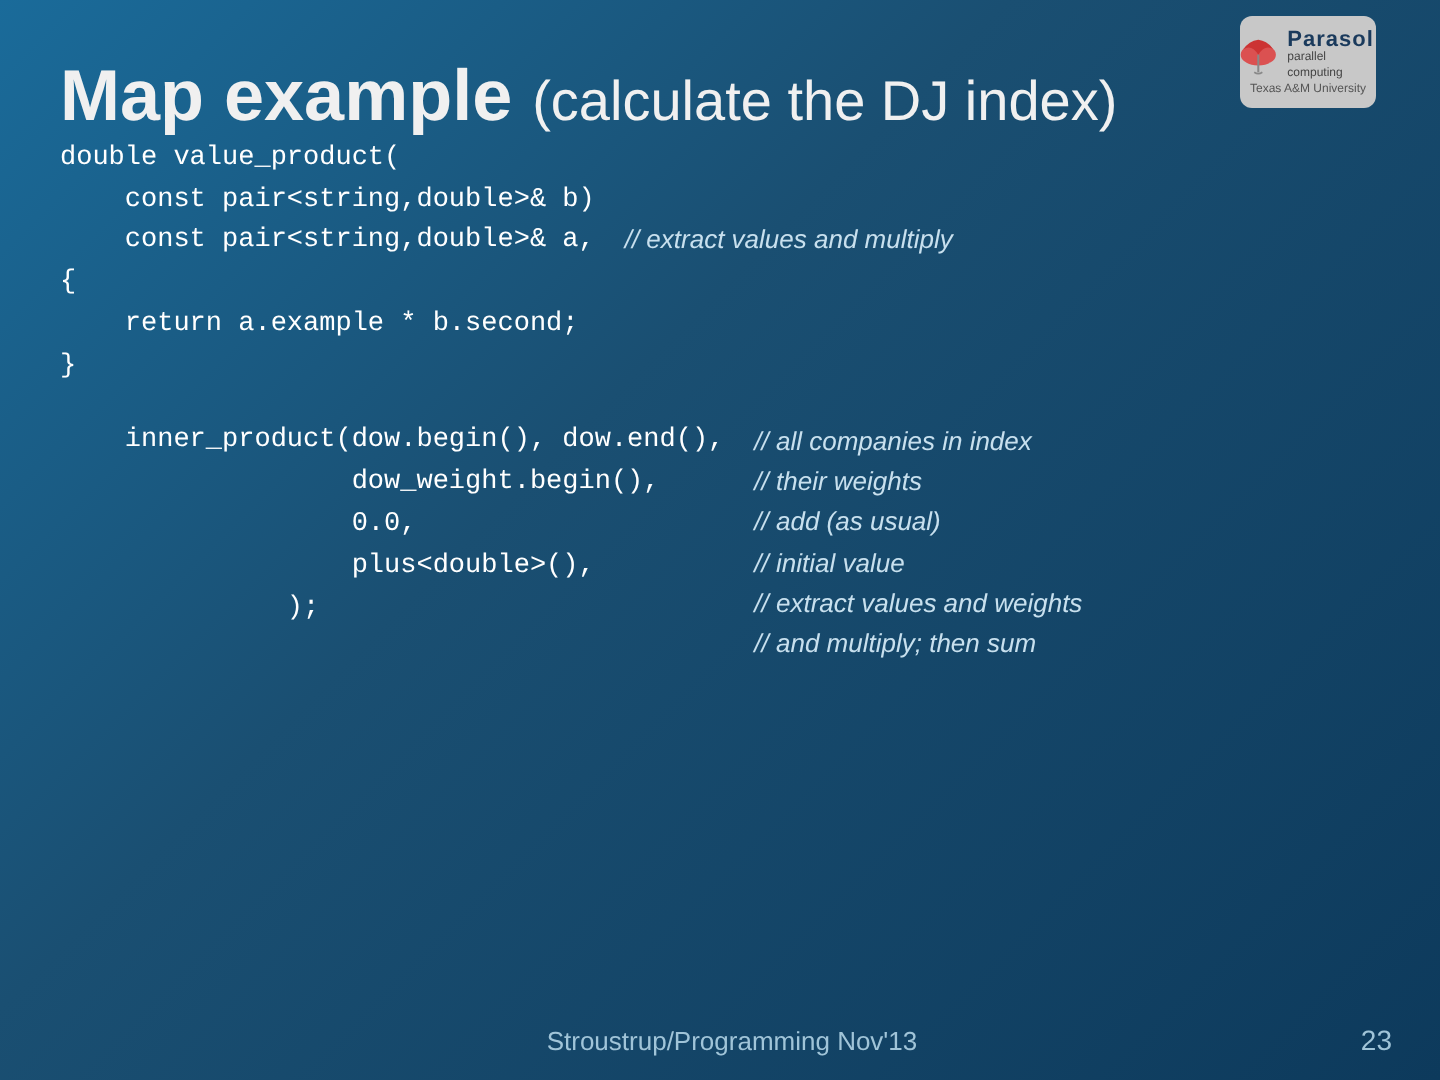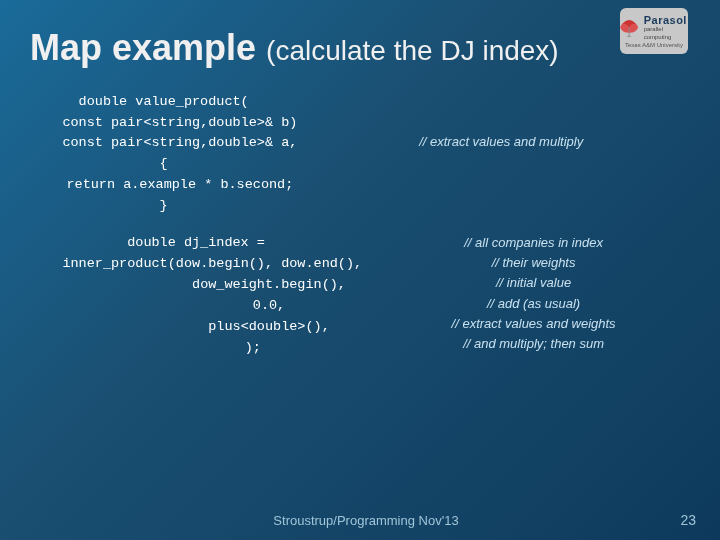--- a/index.html
+++ b/index.html
@@ -74,21 +74,21 @@
     .logo-uni {
       font-size: 6px;
       color: #555;
       text-align: center;
       margin-top: 1px;
     }
 
     
     .title {
       margin-top: 8px;
-      margin-bottom: 24px;
+      margin-bottom: 2px;
     }
 
     .title-text {
       font-size: 36px;
       font-weight: bold;
       color: #f0f0f0;
       line-height: 1.1;
     }
 
     .title-text .normal-weight {
@@ -106,21 +106,20 @@
       font-family: 'Courier New', Courier, monospace;
       font-size: 13.5px;
       line-height: 1.55;
     }
 
     
     .two-col {
       display: flex;
       align-items: flex-start;
       gap: 0;
-      text-align: center;
     }
 
     .col-code {
       flex: 0 0 auto;
     }
 
     .col-comments {
       flex: 1;
       padding-left: 15px;
     }
@@ -205,32 +204,31 @@
         <div class="comment-line">&nbsp;</div>
         <div class="comment-line">&nbsp;</div>
         <div class="comment-line">&nbsp;</div>
       </div>
     </div>
   </div>
 
   <div class="code-section">
     <div class="two-col">
       <div class="col-code">
-        <div class="code-main">double dj_index =</div>
         <div class="code-main">    inner_product(dow.begin(), dow.end(),</div>
         <div class="code-main">                  dow_weight.begin(),</div>
         <div class="code-main">                  0.0,</div>
         <div class="code-main">                  plus&lt;double&gt;(),</div>
         <div class="code-main">              );</div>
       </div>
       <div class="col-comments">
         <div class="comment-line">// all companies in index</div>
         <div class="comment-line">// their weights</div>
+        <div class="comment-line">// add (as usual)</div>
         <div class="comment-line">// initial value</div>
-        <div class="comment-line">// add (as usual)</div>
         <div class="comment-line">// extract values and weights</div>
         <div class="comment-line">// and multiply; then sum</div>
         <div class="comment-line">&nbsp;</div>
       </div>
     </div>
   </div>
 
   <div class="footer">
     <span class="footer-text">Stroustrup/Programming Nov'13</span>
   </div>

